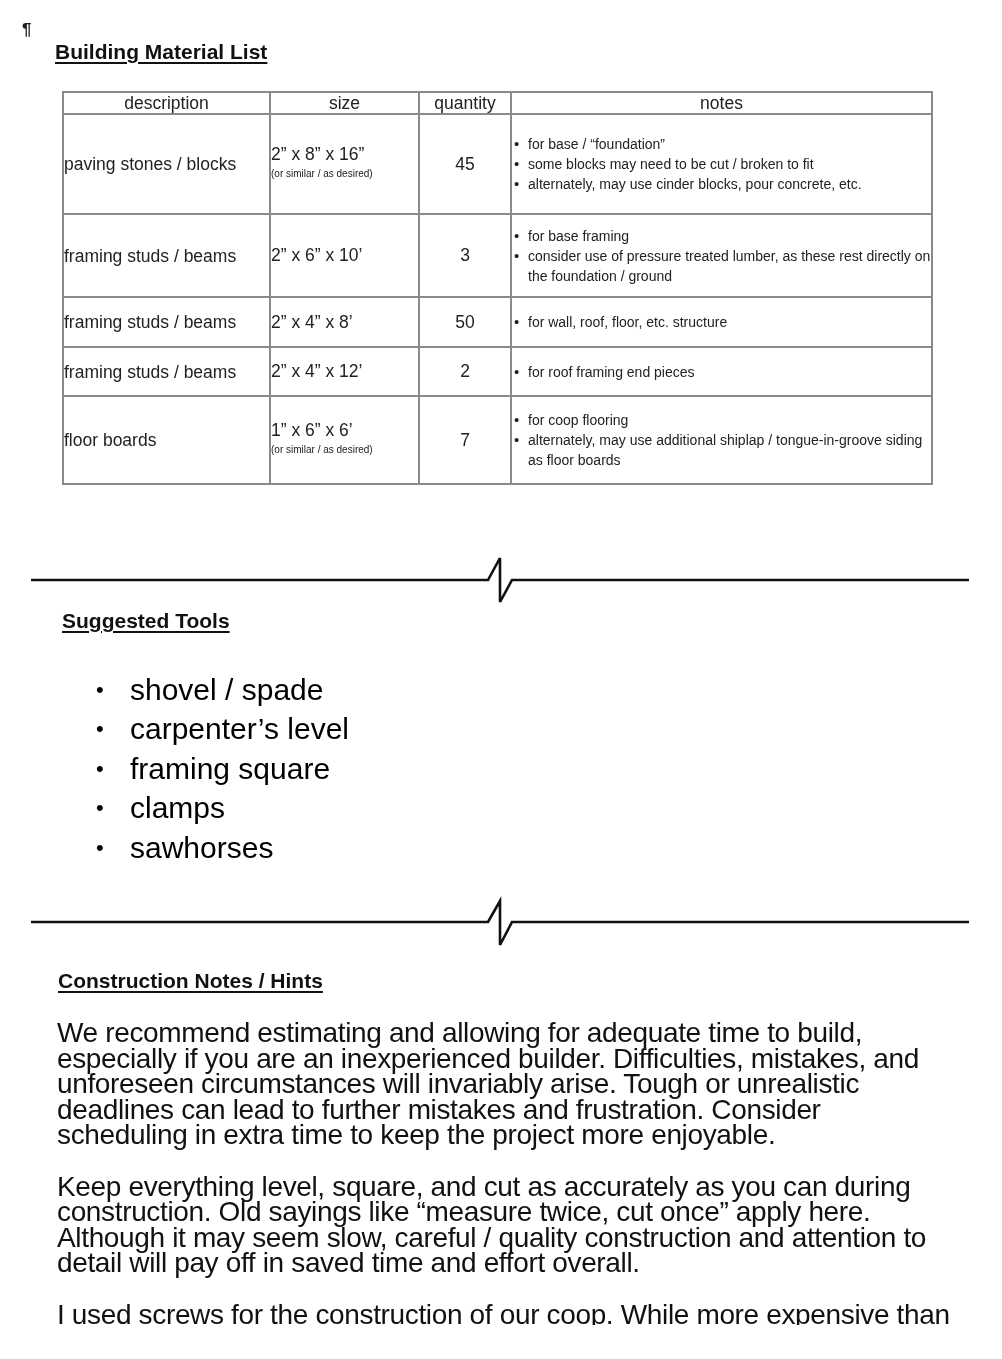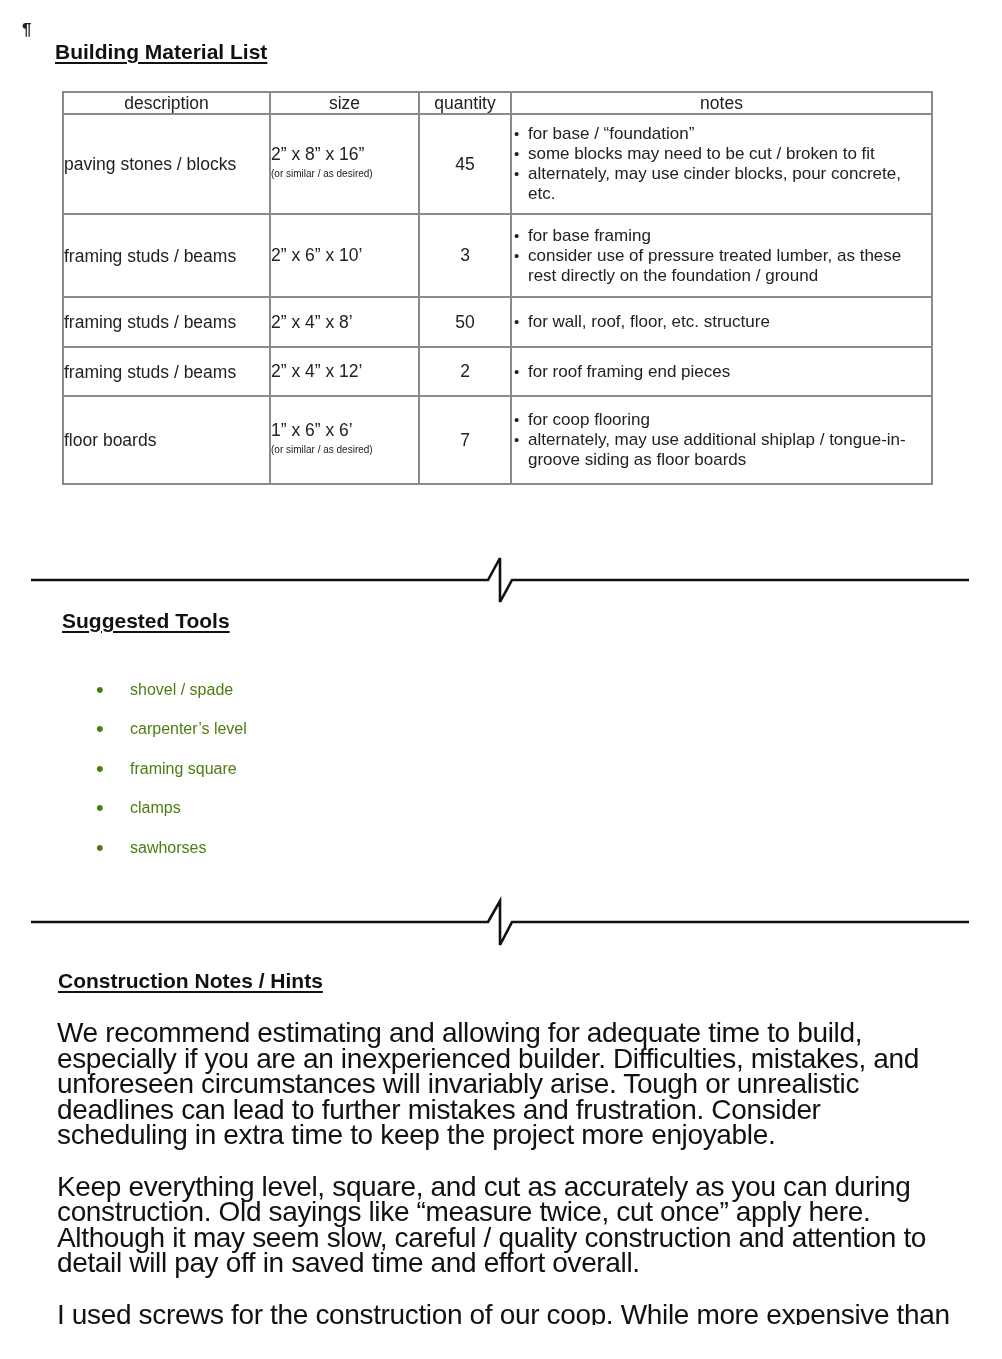--- a/index.html
+++ b/index.html
@@ -26,29 +26,29 @@
   col.c-size { width: 149px; }
   col.c-qty  { width: 92px; }
   col.c-notes{ width: 421px; }
   td.desc { padding-left: 9px; line-height: 20px; }
   td.size { padding-left: 9px; line-height: 19px; }
   td.size .main { font-size: 17.5px; display: block; }
   td.size .sub  { font-size: 10px; display: block; line-height: 19px; }
   td.qty { text-align: center; }
   td.notes { padding-left: 8px; padding-right: 6px; }
   td.notes ul { list-style: none; margin: 0; padding: 0; }
-  td.notes li { position: relative; padding-left: 16px; font-size: 17px; line-height: 20px; }
+  td.notes li { position: relative; padding-left: 16px; font-size: 14px; line-height: 20px; }
   td.notes li::before { content: "\2022"; position: absolute; left: 2px; top: 0; font-size: 15px; }
 
   .break-line { left: 0; width: 1002px; height: 60px; }
 
   
   .tools-clip { left: 80px; top: 670px; width: 500px; height: 214px; overflow: hidden; }
   ul.tools { list-style: none; margin: 0; padding: 0; }
-  ul.tools li { position: relative; padding-left: 50px; font-size: 16px; line-height: 39.4px; height: 39.4px; color: #4d7c0f; }
+  ul.tools li { position: relative; padding-left: 50px; font-size: 30px; line-height: 39.4px; height: 39.4px; color: #000000; }
   ul.tools li::before { content: "\2022"; position: absolute; left: 16px; top: 0; font-size: 22px; }
 
   
   .notes-clip { left: 57px; top: 1020px; width: 900px; height: 305px; overflow: hidden; }
   .notes-clip p { margin: 0 0 25.6px 0; font-size: 28px; line-height: 25.6px; color: #111;
                   font-family: "Liberation Sans", sans-serif; letter-spacing: -0.35px; transform-origin: left; }
 </style>
 </head>
 <body>
 

